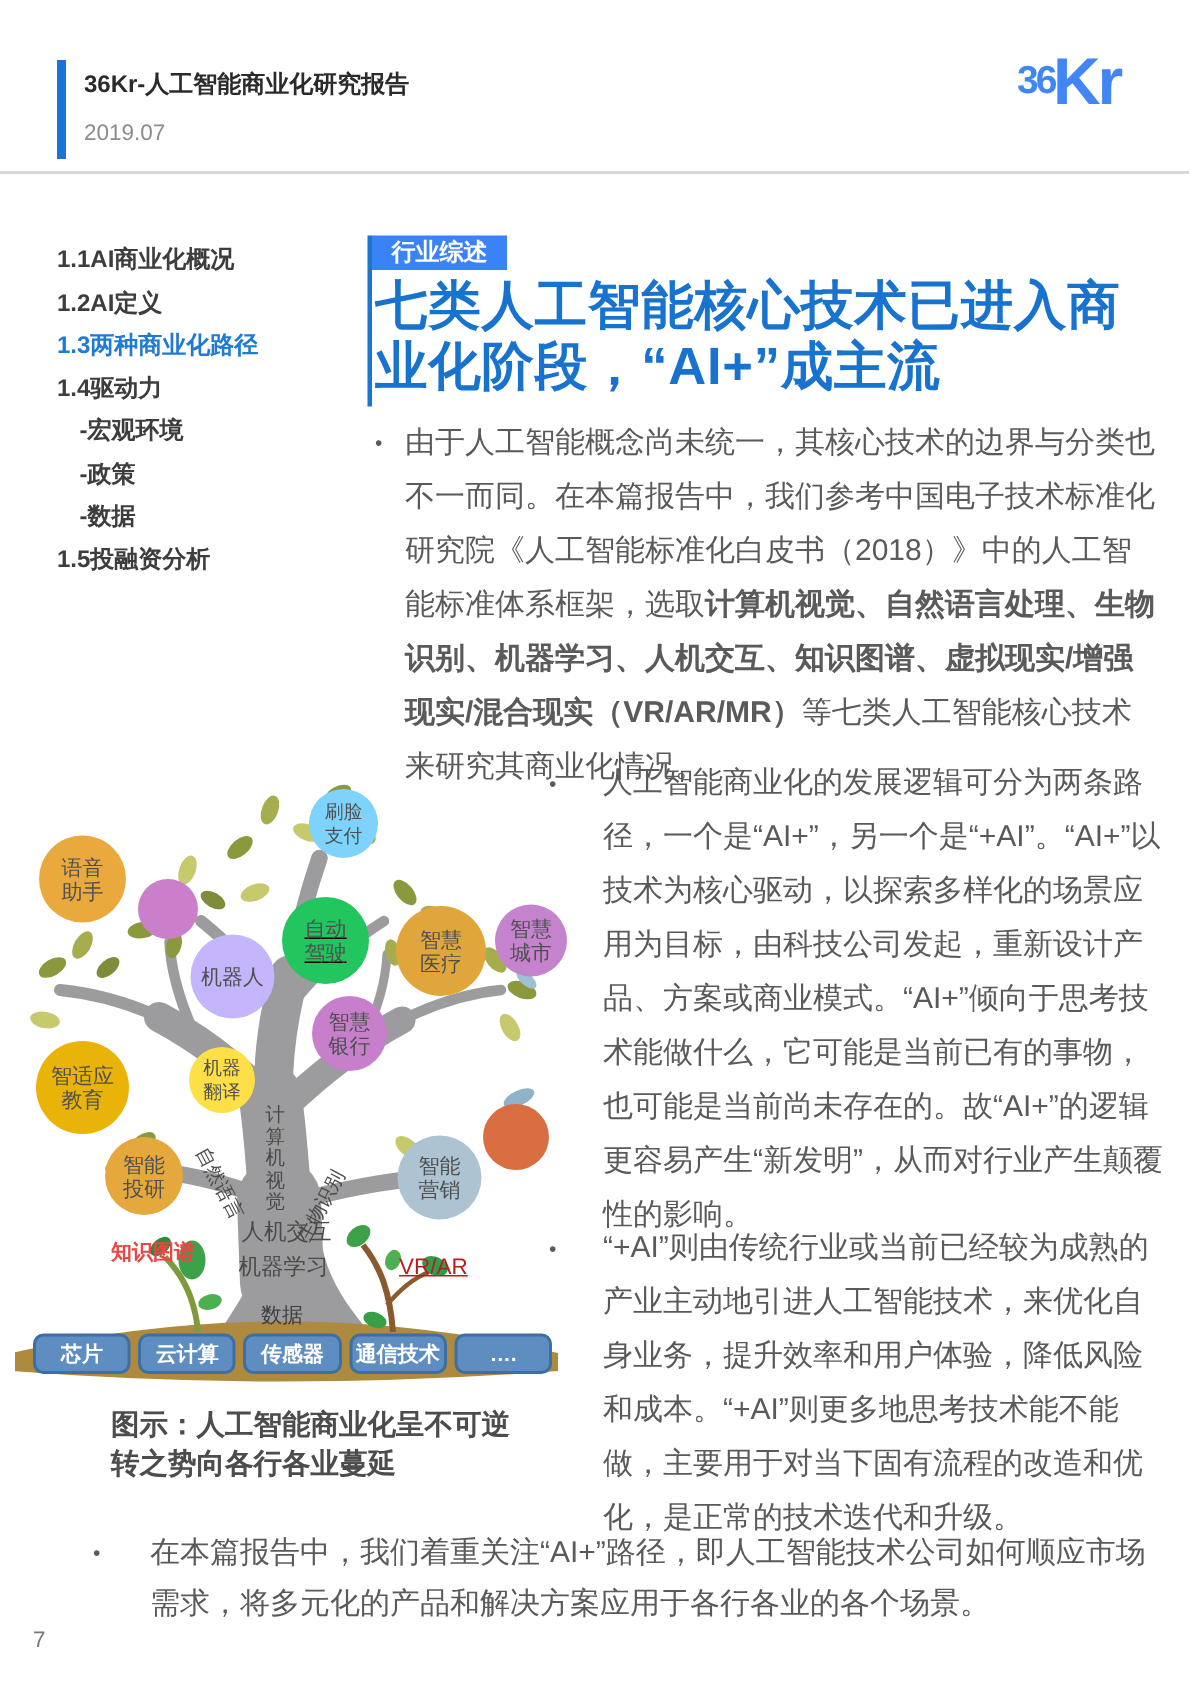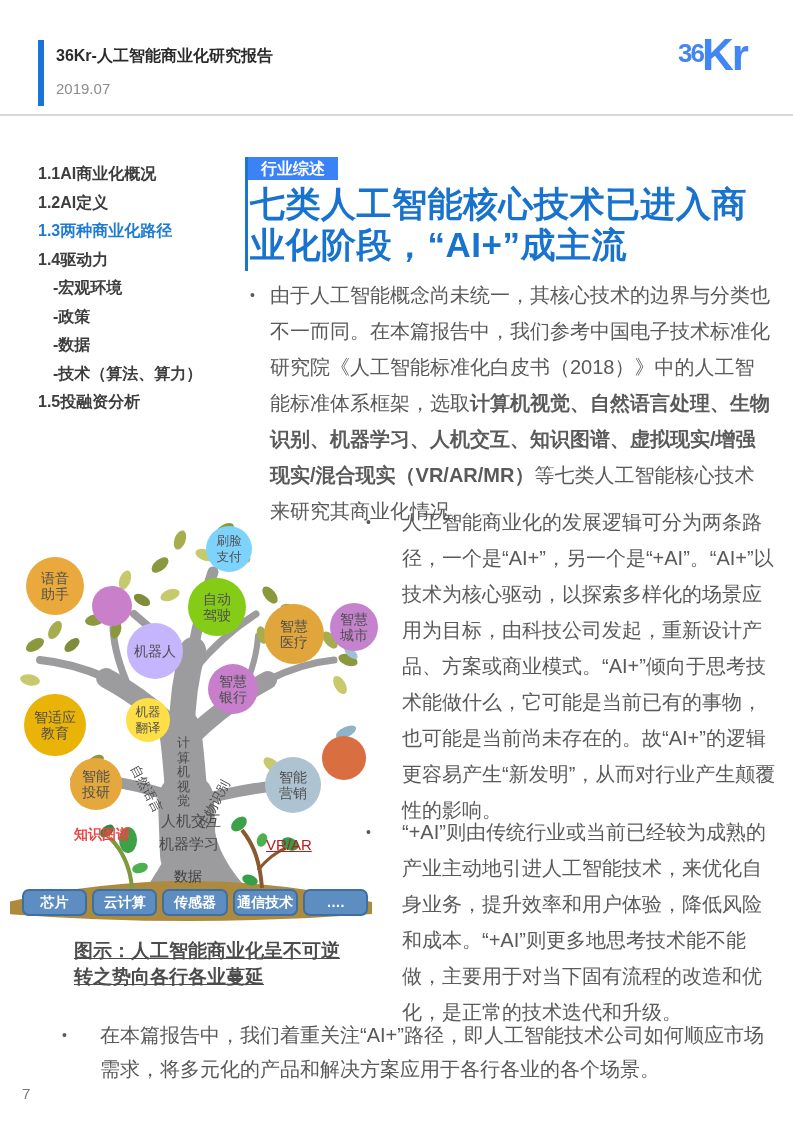--- a/index.html
+++ b/index.html
@@ -46,21 +46,21 @@
   .diag-bio{left:192px;top:308px;transform:rotate(-62deg);transform-origin:0 50%;}
   .hci{left:151px;top:302px;font-size:15px;}
   .ml{left:149px;top:325px;font-size:15px;}
   .kg{left:64px;top:316px;font-size:14px;color:#ef4444;font-weight:bold;}
   .vrar{left:256px;top:326px;font-size:15px;color:#b91c1c;text-decoration:underline;}
   .ground-label{left:148px;top:358px;width:60px;text-align:center;font-size:14px;color:#3e3e3e;z-index:4;}
   .chips{position:absolute;left:12px;top:379px;width:346px;display:flex;gap:5px;z-index:5;}
   .chip{flex:1;height:23px;line-height:23px;text-align:center;background:#5E8DC1;border:2px solid #3E6FA3;
         border-radius:7px;color:#fff;font-size:14px;font-weight:bold;}
   .caption{position:absolute;left:74px;top:938px;width:284px;font-size:19px;font-weight:bold;
-           color:#4c4c4c;line-height:26px;text-decoration:underline;}
+           color:#4c4c4c;line-height:26px;}
   .page-num{position:absolute;left:22px;top:1085px;font-size:15px;color:#777;}
 </style>
 </head>
 <body>
 
 <div class="page">
 
   <div class="accent-bar"></div>
   <div class="report-title">36Kr-人工智能商业化研究报告</div>
   <div class="report-date">2019.07</div>
@@ -71,21 +71,20 @@
   <div class="divider"></div>
 
   <nav class="sidebar" id="sidebar">
       <div class="side-item">1.1AI商业化概况</div>
       <div class="side-item">1.2AI定义</div>
       <div class="side-item active">1.3两种商业化路径</div>
       <div class="side-item">1.4驱动力</div>
       <div class="side-item indent">-宏观环境</div>
       <div class="side-item indent">-政策</div>
       <div class="side-item indent">-数据</div>
-      <div class="side-item indent">-技术（算法、算力）</div>
       <div class="side-item">1.5投融资分析</div>
     </nav>
 
   <div class="main-rule"></div>
   <div class="section-tag">行业综述</div>
   <h1 class="title"><span>七类人工智能核心技术已进入商</span><br><span>业化阶段，“AI+”成主流</span></h1>
 
   <div class="bullet b1">
     <span class="dot">•</span>
     <div class="btext"><span>由于人工智能概念尚未统一，其核心技术的边界与分类也不一而同。在本篇报告中，我们参考中国电子技术标准化研究院《人工智能标准化白皮书（2018）》中的人工智能标准体系框架，选取</span><b>计算机视觉、自然语言处理、生物识别、机器学习、人机交互、知识图谱、虚拟现实/增强现实/混合现实（VR/AR/MR）</b><span>等七类人工智能核心技术来研究其商业化情况。</span></div>
@@ -184,21 +183,21 @@
     <div id="bubbles">
         <div class="bubble" style="left: 196px; top: 16px; height: 46px; width: 46px; background: #7dd3fc;">
           <span style="font-size: 12.5px;">刷脸
 支付</span>
         </div>
         <div class="bubble" style="left: 16px; top: 47px; height: 58px; width: 58px; background: rgb(233, 169, 61);">
           <span>语音
 助手</span>
         </div>
         <div class="bubble" style="left: 82px; top: 76px; height: 40px; width: 40px; background: rgb(201, 127, 201);"></div>
-        <div class="bubble" style="left: 178px; top: 68px; height: 58px; width: 58px; background: #84cc16;">
+        <div class="bubble" style="left: 178px; top: 88px; height: 58px; width: 58px; background: #22c55e; text-decoration: underline;">
           <span>自动
 驾驶</span>
         </div>
         <div class="bubble" style="left: 254px; top: 94px; height: 60px; width: 60px; background: rgb(224, 166, 60);">
           <span>智慧
 医疗</span>
         </div>
         <div class="bubble" style="left: 320px; top: 93px; height: 48px; width: 48px; background: rgb(197, 131, 206);">
           <span>智慧
 城市</span>

